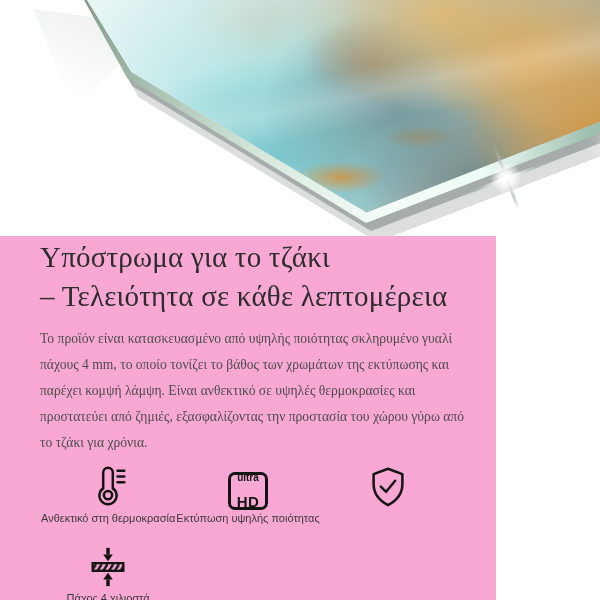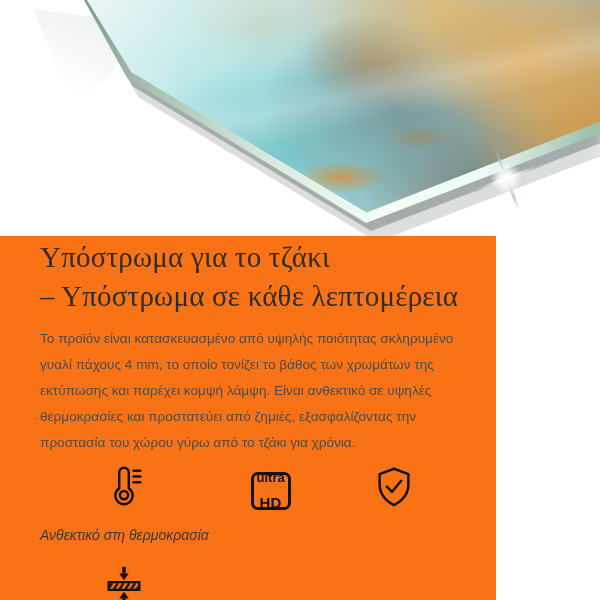--- a/index.html
+++ b/index.html
@@ -1,18 +1,18 @@
 <!DOCTYPE html>
 <html lang="el"><head>
 <meta charset="utf-8">
 <style>
   * { margin:0; padding:0; box-sizing:border-box; }
   html,body { width:600px; height:600px; background:#ffffff; overflow:hidden; }
   body { font-family:"Liberation Sans","DejaVu Sans",sans-serif; }
-  .page { position:relative; width:496px; height:600px; background:#f97316; }
+  .page { position:relative; width:496px; height:600px; background:#f9a8d4; }
 
   
   .hero { position:relative; width:600px; height:236px; background:#fff; overflow:hidden; }
 
   .reflection {
     position:absolute; left:6px; top:2px; width:230px; height:118px;
     clip-path:polygon(12% 6%, 64% 20%, 30% 94%);
     background:linear-gradient(205deg, rgba(196,204,204,.5), rgba(255,255,255,0) 75%);
     filter:blur(3px);
   }
@@ -80,38 +80,39 @@
   
   .content { padding:2px 30px 0 40px; }
   h1 {
     font-family:"Liberation Serif","DejaVu Serif",serif;
     font-weight:400; font-size:29px; line-height:1.34; color:#2d2d2d;
     letter-spacing:.2px;
   }
   .description {
     margin-top:10px; font-size:13.6px; line-height:26px; color:#4c4c4c;
     max-width:532px;
+    font-family:Liberation Serif, serif;
   }
 
   
   .features {
     margin-top:4px; padding:0 10px 0 0;
     display:grid; grid-template-columns:repeat(3,1fr); row-gap:16px;
   }
   .feature { display:flex; flex-direction:column; align-items:center; }
   .icon-box { height:50px; display:flex; align-items:flex-end; justify-content:center; }
-  .feature .label { margin-top:17px; font-size:14px; color:#3a3a3a; white-space:nowrap;font-style:italic; }
+  .feature .label { margin-top:2px; font-size:11px; color:#3a3a3a; white-space:nowrap; }
   .icon-box svg { display:block; }
 
   .uhd {
     width:40px; height:38px; border:3px solid #141414; border-radius:7px;
     display:flex; flex-direction:column; align-items:center; justify-content:center;
     color:#141414; line-height:1;
   }
-  .uhd .t { font-size:13px; font-weight:700; }
+  .uhd .t { font-size:10px; font-weight:700; }
   .uhd .b { font-size:15px; font-weight:800; margin-top:11px; letter-spacing:.3px; }
 </style>
 </head>
 <body>
 
 <div class="page">
 
   <div class="hero">
     <div class="reflection"></div>
     <div class="glass-shadow-far"></div>
@@ -120,21 +121,21 @@
     <div class="glass-art"></div>
     <div class="glass-gloss"></div>
     <div class="sparkle">
         <div class="glow"></div>
       </div>
   </div>
 
   <div class="content">
     <h1>
       <span>Υπόστρωμα για το τζάκι</span><br>
-      <span>– Υπόστρωμα σε κάθε λεπτομέρεια</span>
+      <span>– Τελειότητα σε κάθε λεπτομέρεια</span>
     </h1>
 
     <p class="description">Το προϊόν είναι κατασκευασμένο από υψηλής ποιότητας σκληρυμένο γυαλί πάχους 4 mm, το οποίο τονίζει το βάθος των χρωμάτων της εκτύπωσης και παρέχει κομψή λάμψη. Είναι ανθεκτικό σε υψηλές θερμοκρασίες και προστατεύει από ζημιές, εξασφαλίζοντας την προστασία του χώρου γύρω από το τζάκι για χρόνια.</p>
 
     <div class="features">
 
       <div class="feature">
         <div class="icon-box">
           <svg width="46" height="48" viewBox="0 0 48 48" fill="none" stroke="#141414" stroke-width="2.6" stroke-linecap="round" stroke-linejoin="round">
             <path d="M19 10 a5 5 0 0 1 10 0 v16.5 a9 9 0 1 1 -10 0 Z"></path>
@@ -147,20 +148,21 @@
         <div class="label">Ανθεκτικό στη θερμοκρασία</div>
       </div>
 
       <div class="feature">
         <div class="icon-box">
           <div class="uhd">
             <span class="t">ultra</span>
             <span class="b">HD</span>
           </div>
         </div>
+        <div class="label">Εκτύπωση υψηλής ποιότητας</div>
       </div>
 
       <div class="feature">
         <div class="icon-box">
           <svg width="46" height="46" viewBox="0 0 48 48" fill="none" stroke="#141414" stroke-width="2.6" stroke-linecap="round" stroke-linejoin="round">
             <path d="M24 5 L39 10.5 V21.5 C39 31.5 32.5 38.5 24 43 C15.5 38.5 9 31.5 9 21.5 V10.5 Z"></path>
             <path d="M16.5 23.5 L22 29 L31.5 17.5"></path>
           </svg>
         </div>
       </div>

